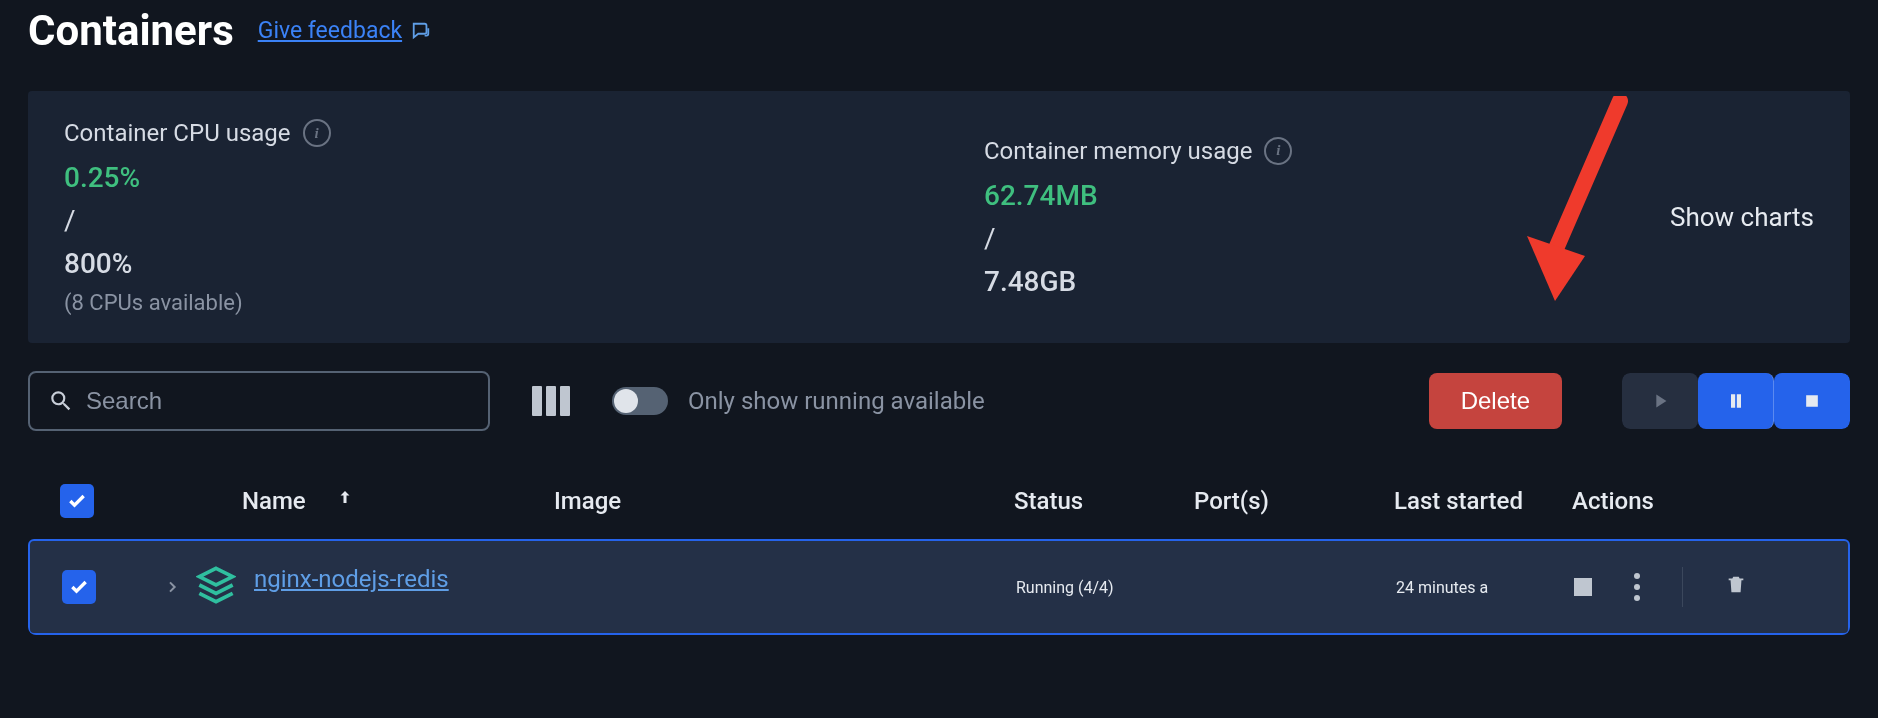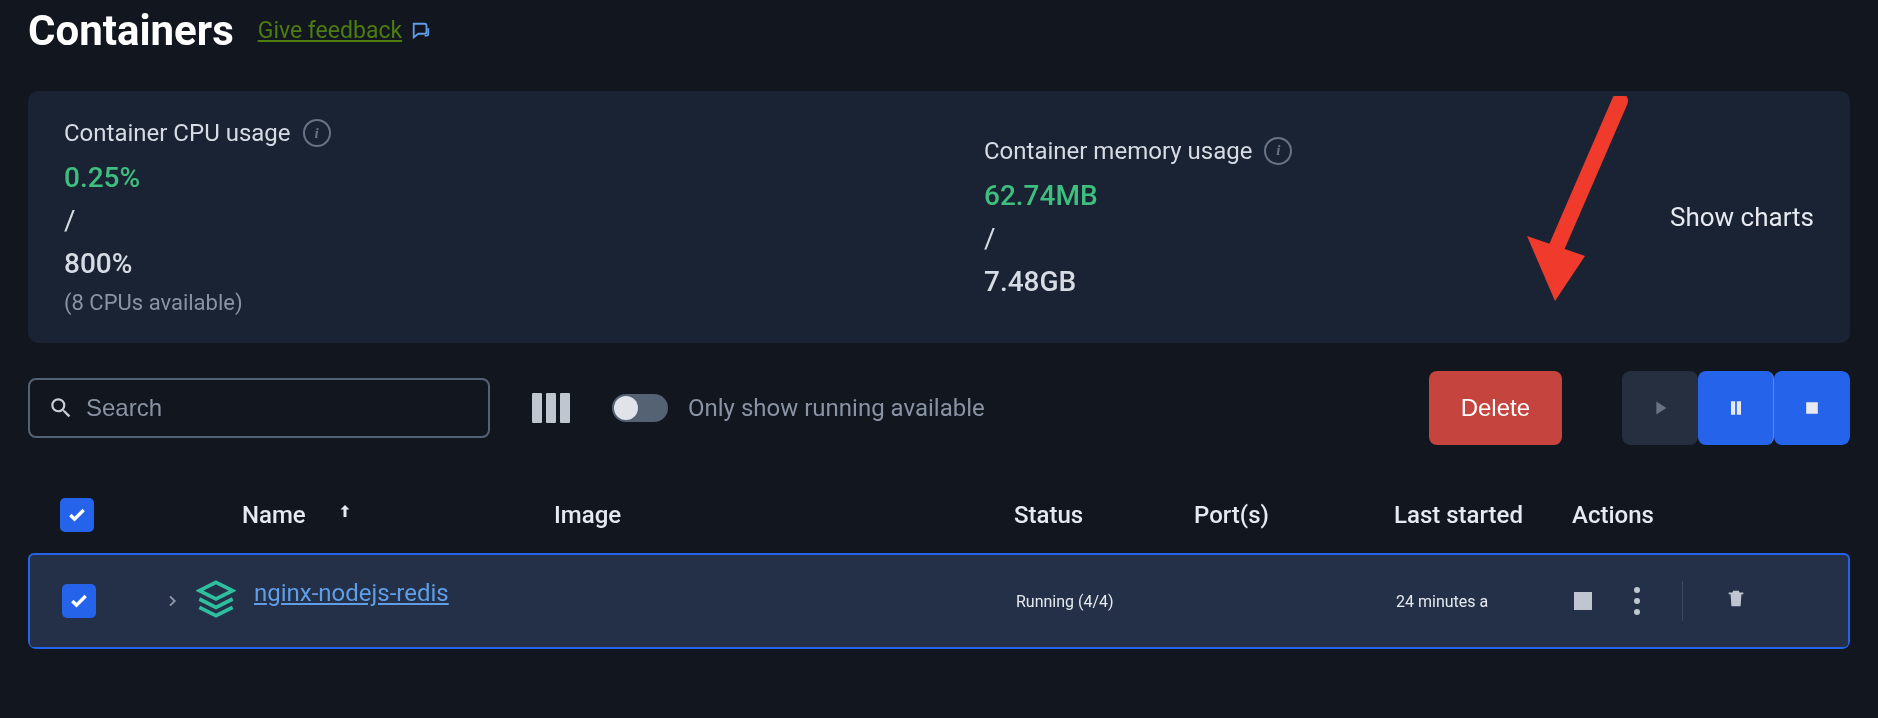--- a/index.html
+++ b/index.html
@@ -8,26 +8,26 @@
     color: #e6eaf0;
     font-family: -apple-system, BlinkMacSystemFont, "Segoe UI", Roboto, Arial, sans-serif;
     width: 1878px;
     height: 718px;
     overflow: hidden;
   }
   .page { padding: 6px 28px 28px 28px; }
 
   .header { display: flex; align-items: center; gap: 24px; margin-bottom: 36px; }
   .page-title { font-size: 42px; font-weight: 700; color: #ffffff; }
-  .feedback-link { color: #4d7c0f; text-decoration: underline; font-size: 23px; display: inline-flex; align-items: center; gap: 8px; }
+  .feedback-link { color: #3b82f6; text-decoration: underline; font-size: 23px; display: inline-flex; align-items: center; gap: 8px; }
   .feedback-link svg { stroke: #5f9ee6; }
 
   .stats-panel {
     background: #1a2333;
-    border-radius: 10px;
+    border-radius: 4px;
     padding: 28px 36px;
     display: flex;
     align-items: center;
     margin-bottom: 28px;
     margin-top: 36px;
   }
   .stat-block { flex: 0 0 auto; }
   .stat-block.cpu { width: 920px; }
   .stat-block.mem { flex: 1; }
   .stat-label-row { display: flex; align-items: center; gap: 12px; margin-bottom: 14px; }
@@ -56,21 +56,21 @@
   .columns-icon { display:flex; gap:4px; cursor:pointer; padding:6px; }
   .columns-icon span { width: 10px; height: 30px; background:#bfc6d0; border-radius:1px; }
 
   .toggle-wrap { display:flex; align-items:center; gap:20px; }
   .toggle-track { width: 56px; height: 28px; background:#556273; border-radius: 16px; position:relative; cursor:pointer; }
   .toggle-knob { width: 24px; height: 24px; background:#e0e4ea; border-radius:50%; position:absolute; top:2px; left:2px; }
   .toggle-label { font-size: 24px; color:#8a93a3; }
 
   .spacer { flex: 1; }
 
-  .btn { height: 74px; display:inline-flex; align-items:center; justify-content:center; border-radius:8px; font-size: 24px; cursor:pointer; border:none; }
+  .btn { height: 56px; display:inline-flex; align-items:center; justify-content:center; border-radius:8px; font-size: 24px; cursor:pointer; border:none; }
   .btn-delete { background:#c5443e; color:#fff; padding: 0 32px; margin-right: 24px; }
   .btn-group { display:flex; border-radius:8px; overflow:hidden; }
   .btn-play { background:#262f40; width: 76px; }
   .btn-pause { background:#2563eb; width: 76px; border-right:1px solid rgba(255,255,255,0.25); }
   .btn-stop  { background:#2563eb; width: 76px; }
   .btn svg { fill:#e6eaf0; }
   .btn-play svg { fill:#6a7383; }
 
   .table-wrap { border-radius:8px; overflow:hidden; }
   .thead, .trow { display:flex; align-items:center; padding: 0 18px; }

